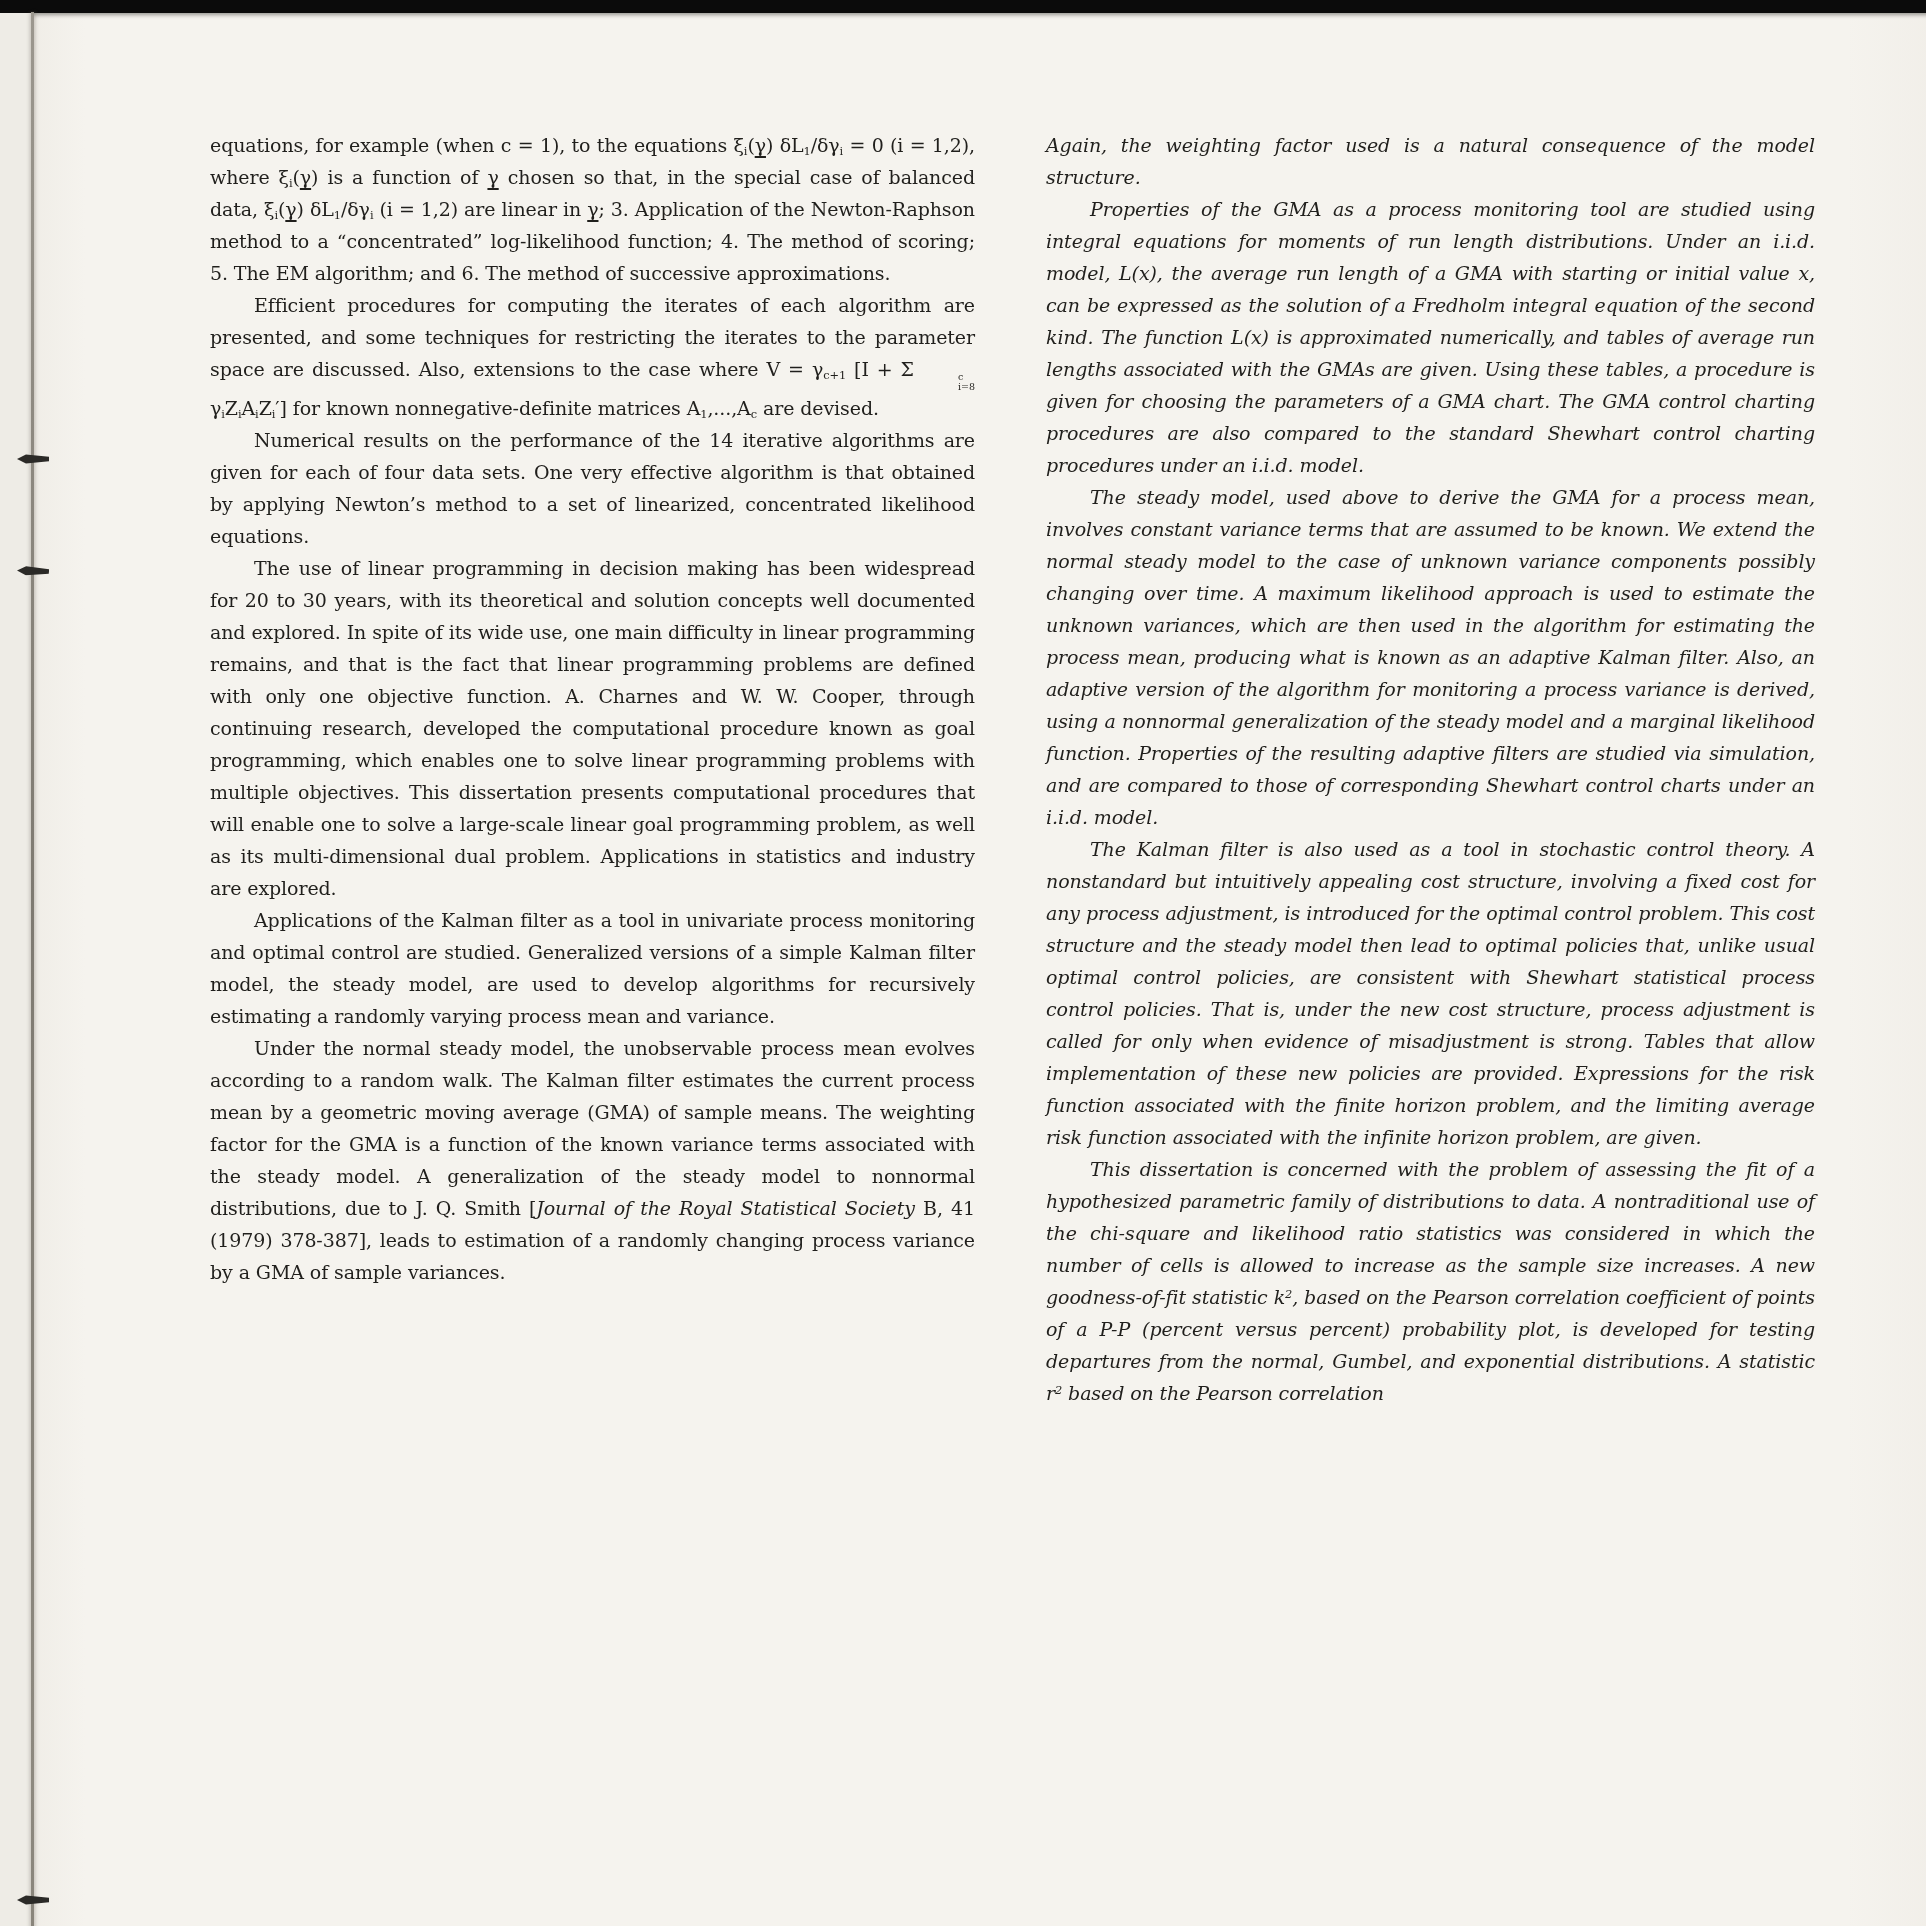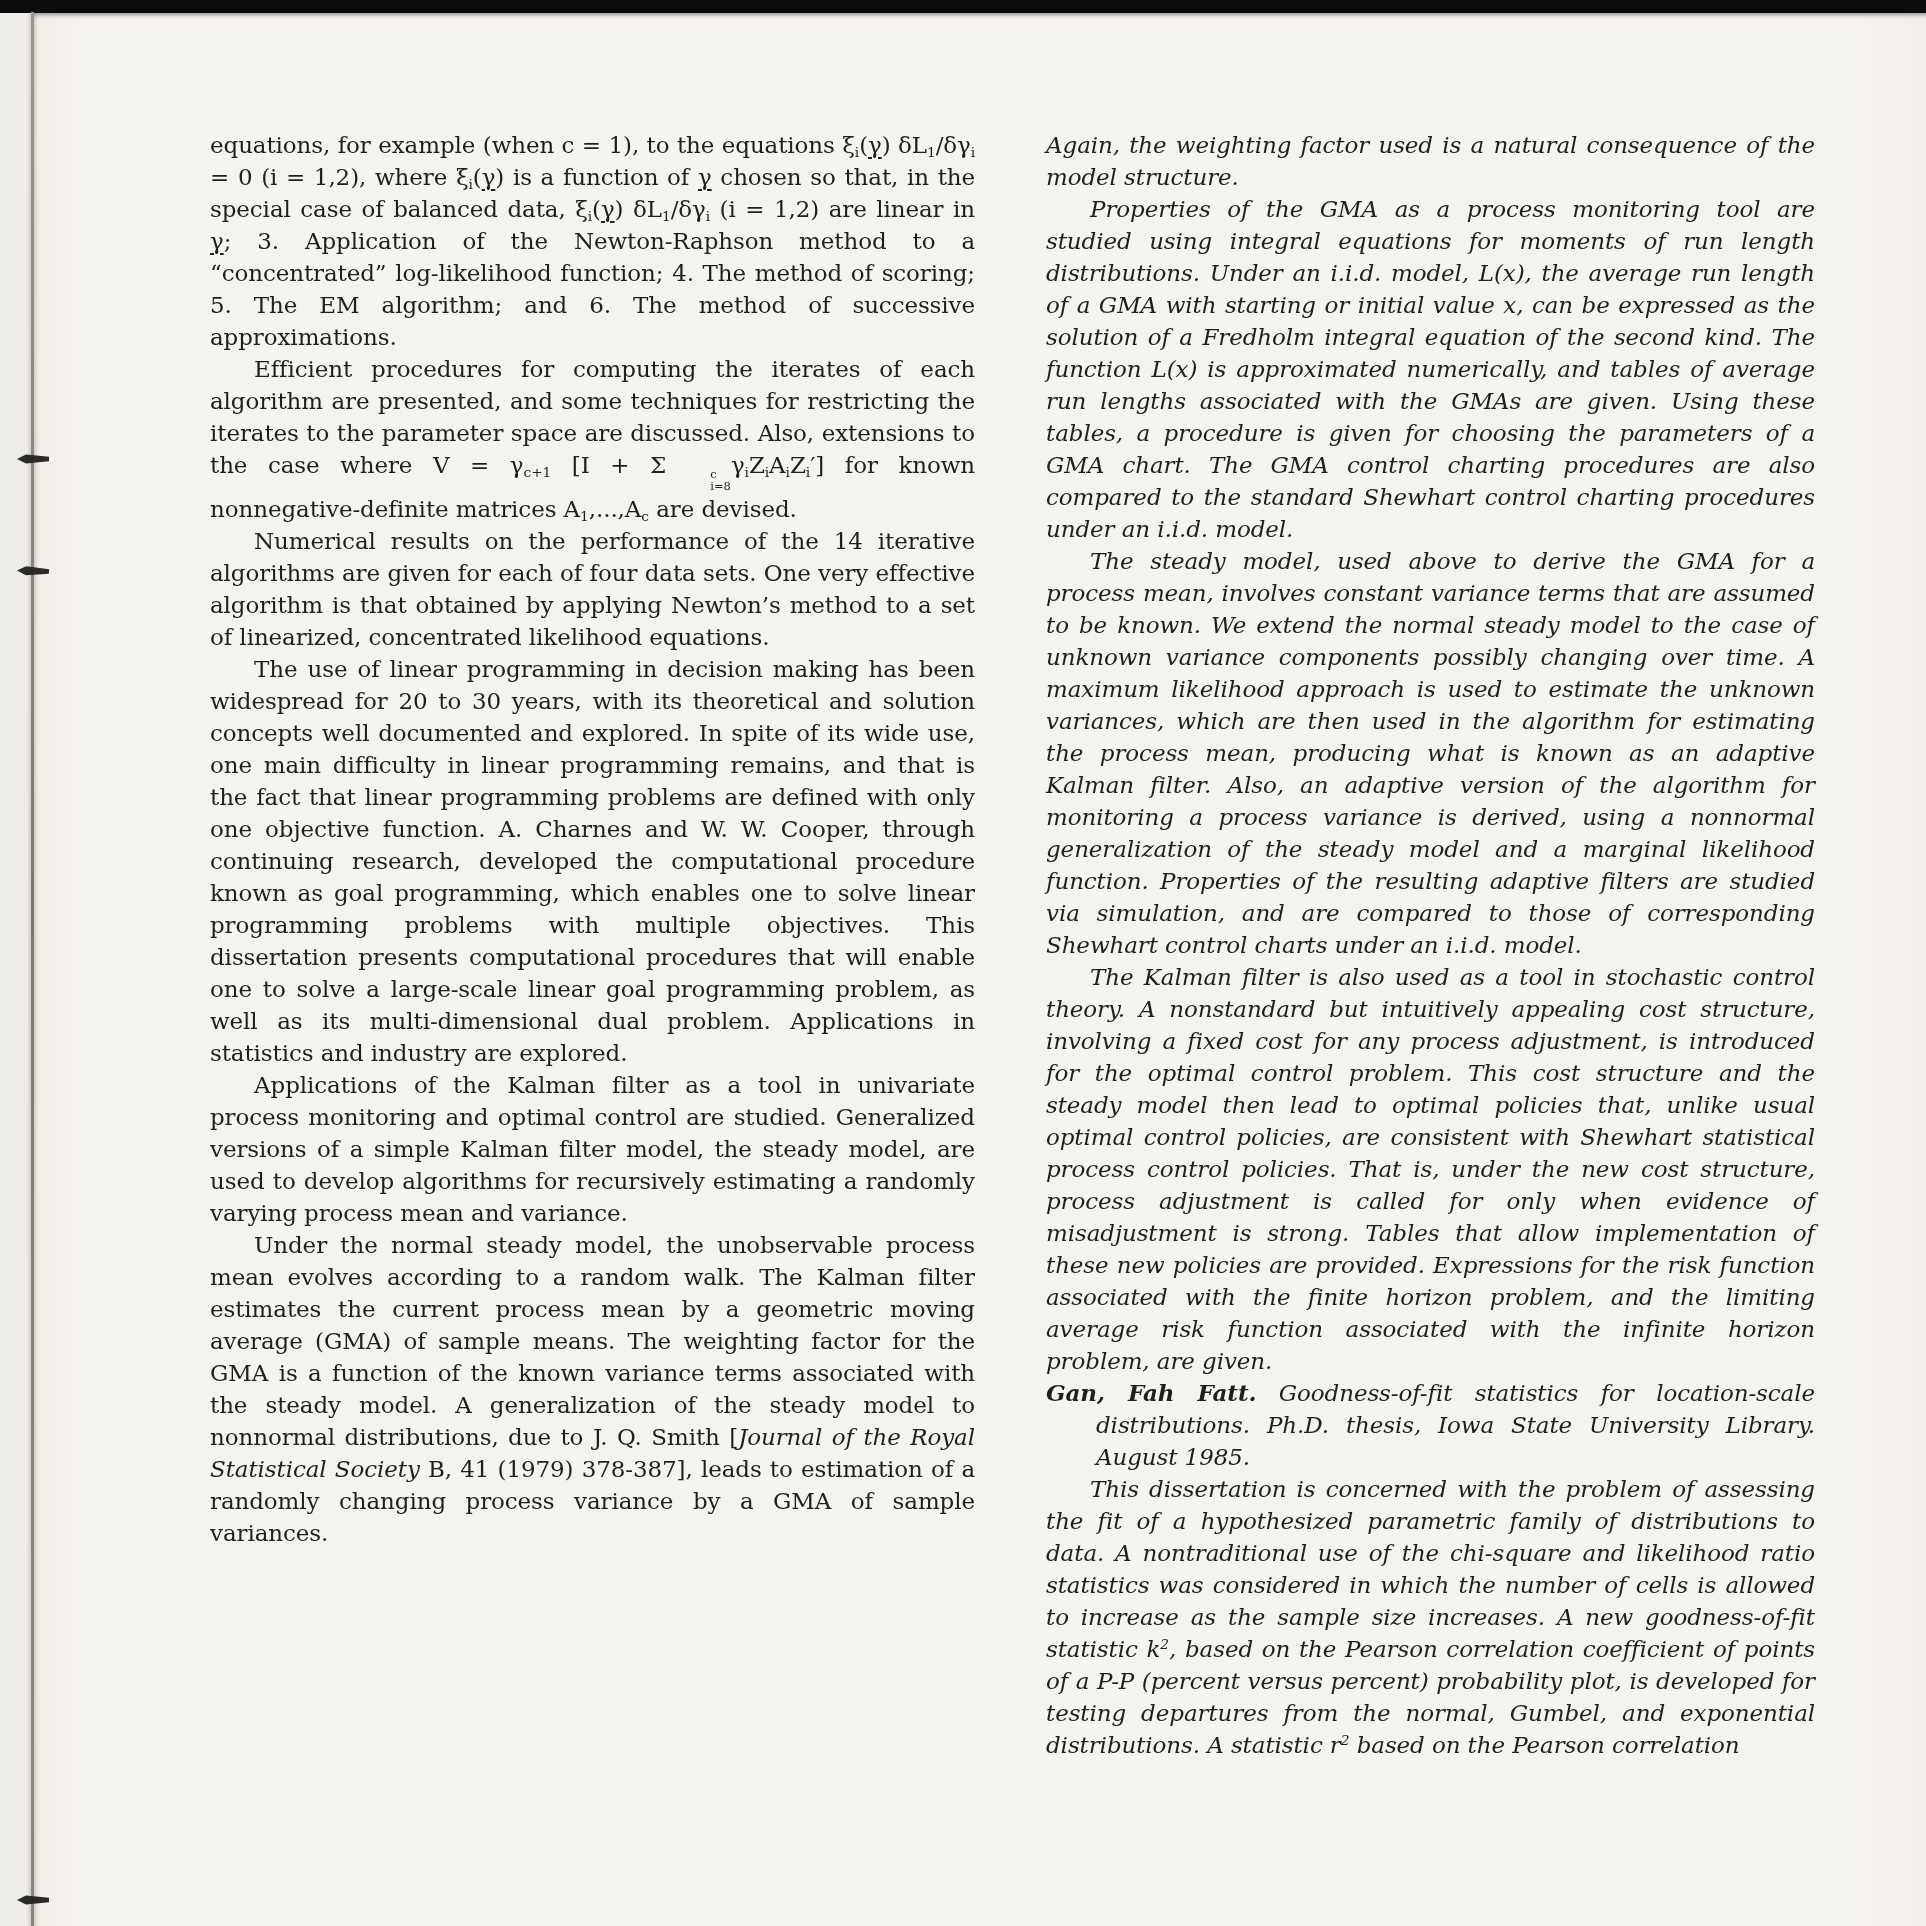--- a/index.html
+++ b/index.html
@@ -36,21 +36,21 @@
   .margin-mark{
     position:absolute;left:17px;width:32px;height:10px;background:#2b2a27;
     clip-path:polygon(0 50%,28% 6%,100% 28%,100% 72%,28% 94%);
     border-radius:1.5px;
   }
   .mark-1{top:454px;}
   .mark-2{top:566px;transform:rotate(2deg);}
   .mark-3{top:1895px;}
   .col{
     position:absolute;top:129px;
-    font-size:23px;line-height:32px;
+    font-size:19px;line-height:32px;
     text-align:justify;
     letter-spacing:-0.1px;
   }
   .col-left{left:210px;width:765px;}
   .col-right{left:1046px;width:769px;font-style:italic;}
   p.para{margin:0;}
   p.body.indent{text-indent:44px;}
   p.entry{padding-left:50px;text-indent:-50px;}
   .gap-small{margin-top:14px;}
   .gap-section{margin-top:42px;}
@@ -87,18 +87,17 @@
       <p class="para body indent gap-small"><span>Numerical results on the performance of the 14 iterative algorithms are given for each of four data sets. One very effective algorithm is that obtained by applying Newton’s method to a set of linearized, concentrated likelihood equations.</span></p>
       <p class="para body indent gap-entry"><span>The use of linear programming in decision making has been widespread for 20 to 30 years, with its theoretical and solution concepts well documented and explored. In spite of its wide use, one main difficulty in linear programming remains, and that is the fact that linear programming problems are defined with only one objective function. A. Charnes and W. W. Cooper, through continuing research, developed the computational procedure known as goal programming, which enables one to solve linear programming problems with multiple objectives. This dissertation presents computational procedures that will enable one to solve a large-scale linear goal programming problem, as well as its multi-dimensional dual problem. Applications in statistics and industry are explored.</span></p>
       <p class="para body indent gap-entry"><span>Applications of the Kalman filter as a tool in univariate process monitoring and optimal control are studied. Generalized versions of a simple Kalman filter model, the steady model, are used to develop algorithms for recursively estimating a randomly varying process mean and variance.</span></p>
       <p class="para body indent"><span>Under the normal steady model, the unobservable process mean evolves according to a random walk. The Kalman filter estimates the current process mean by a geometric moving average (GMA) of sample means. The weighting factor for the GMA is a function of the known variance terms associated with the steady model. A generalization of the steady model to nonnormal distributions, due to J. Q. Smith [</span><span class="i">Journal of the Royal Statistical Society</span><span> B, 41 (1979) 378-387], leads to estimation of a randomly changing process variance by a GMA of sample variances.</span></p>
     </div>
   <div class="col col-right">
       <p class="para body"><span>Again, the weighting factor used is a natural consequence of the model structure.</span></p>
       <p class="para body indent"><span>Properties of the GMA as a process monitoring tool are studied using integral equations for moments of run length distributions. Under an i.i.d. model, L(x), the average run length of a GMA with starting or initial value x, can be expressed as the solution of a Fredholm integral equation of the second kind. The function L(x) is approximated numerically, and tables of average run lengths associated with the GMAs are given. Using these tables, a procedure is given for choosing the parameters of a GMA chart. The GMA control charting procedures are also compared to the standard Shewhart control charting procedures under an i.i.d. model.</span></p>
       <p class="para body indent gap-section"><span>The steady model, used above to derive the GMA for a process mean, involves constant variance terms that are assumed to be known. We extend the normal steady model to the case of unknown variance components possibly changing over time. A maximum likelihood approach is used to estimate the unknown variances, which are then used in the algorithm for estimating the process mean, producing what is known as an adaptive Kalman filter. Also, an adaptive version of the algorithm for monitoring a process variance is derived, using a nonnormal generalization of the steady model and a marginal likelihood function. Properties of the resulting adaptive filters are studied via simulation, and are compared to those of corresponding Shewhart control charts under an i.i.d. model.</span></p>
       <p class="para body indent gap-section"><span>The Kalman filter is also used as a tool in stochastic control theory. A nonstandard but intuitively appealing cost structure, involving a fixed cost for any process adjustment, is introduced for the optimal control problem. This cost structure and the steady model then lead to optimal policies that, unlike usual optimal control policies, are consistent with Shewhart statistical process control policies. That is, under the new cost structure, process adjustment is called for only when evidence of misadjustment is strong. Tables that allow implementation of these new policies are provided. Expressions for the risk function associated with the finite horizon problem, and the limiting average risk function associated with the infinite horizon problem, are given.</span></p>
-      <p class="para entry gap-big"><span class="b">Gan, Fah Fatt.</span><span> Goodness-of-fit statistics for location-scale distributions. Ph.D. thesis, Iowa State University Library. August 1985.</span></p>
       <p class="para body indent gap-entry"><span>This dissertation is concerned with the problem of assessing the fit of a hypothesized parametric family of distributions to data. A nontraditional use of the chi-square and likelihood ratio statistics was considered in which the number of cells is allowed to increase as the sample size increases. A new goodness-of-fit statistic k</span><span class="sup">2</span><span>, based on the Pearson correlation coefficient of points of a P-P (percent versus percent) probability plot, is developed for testing departures from the normal, Gumbel, and exponential distributions. A statistic r</span><span class="sup">2</span><span> based on the Pearson correlation</span></p>
     </div>
 
 </div>
 
 
 </body></html>

